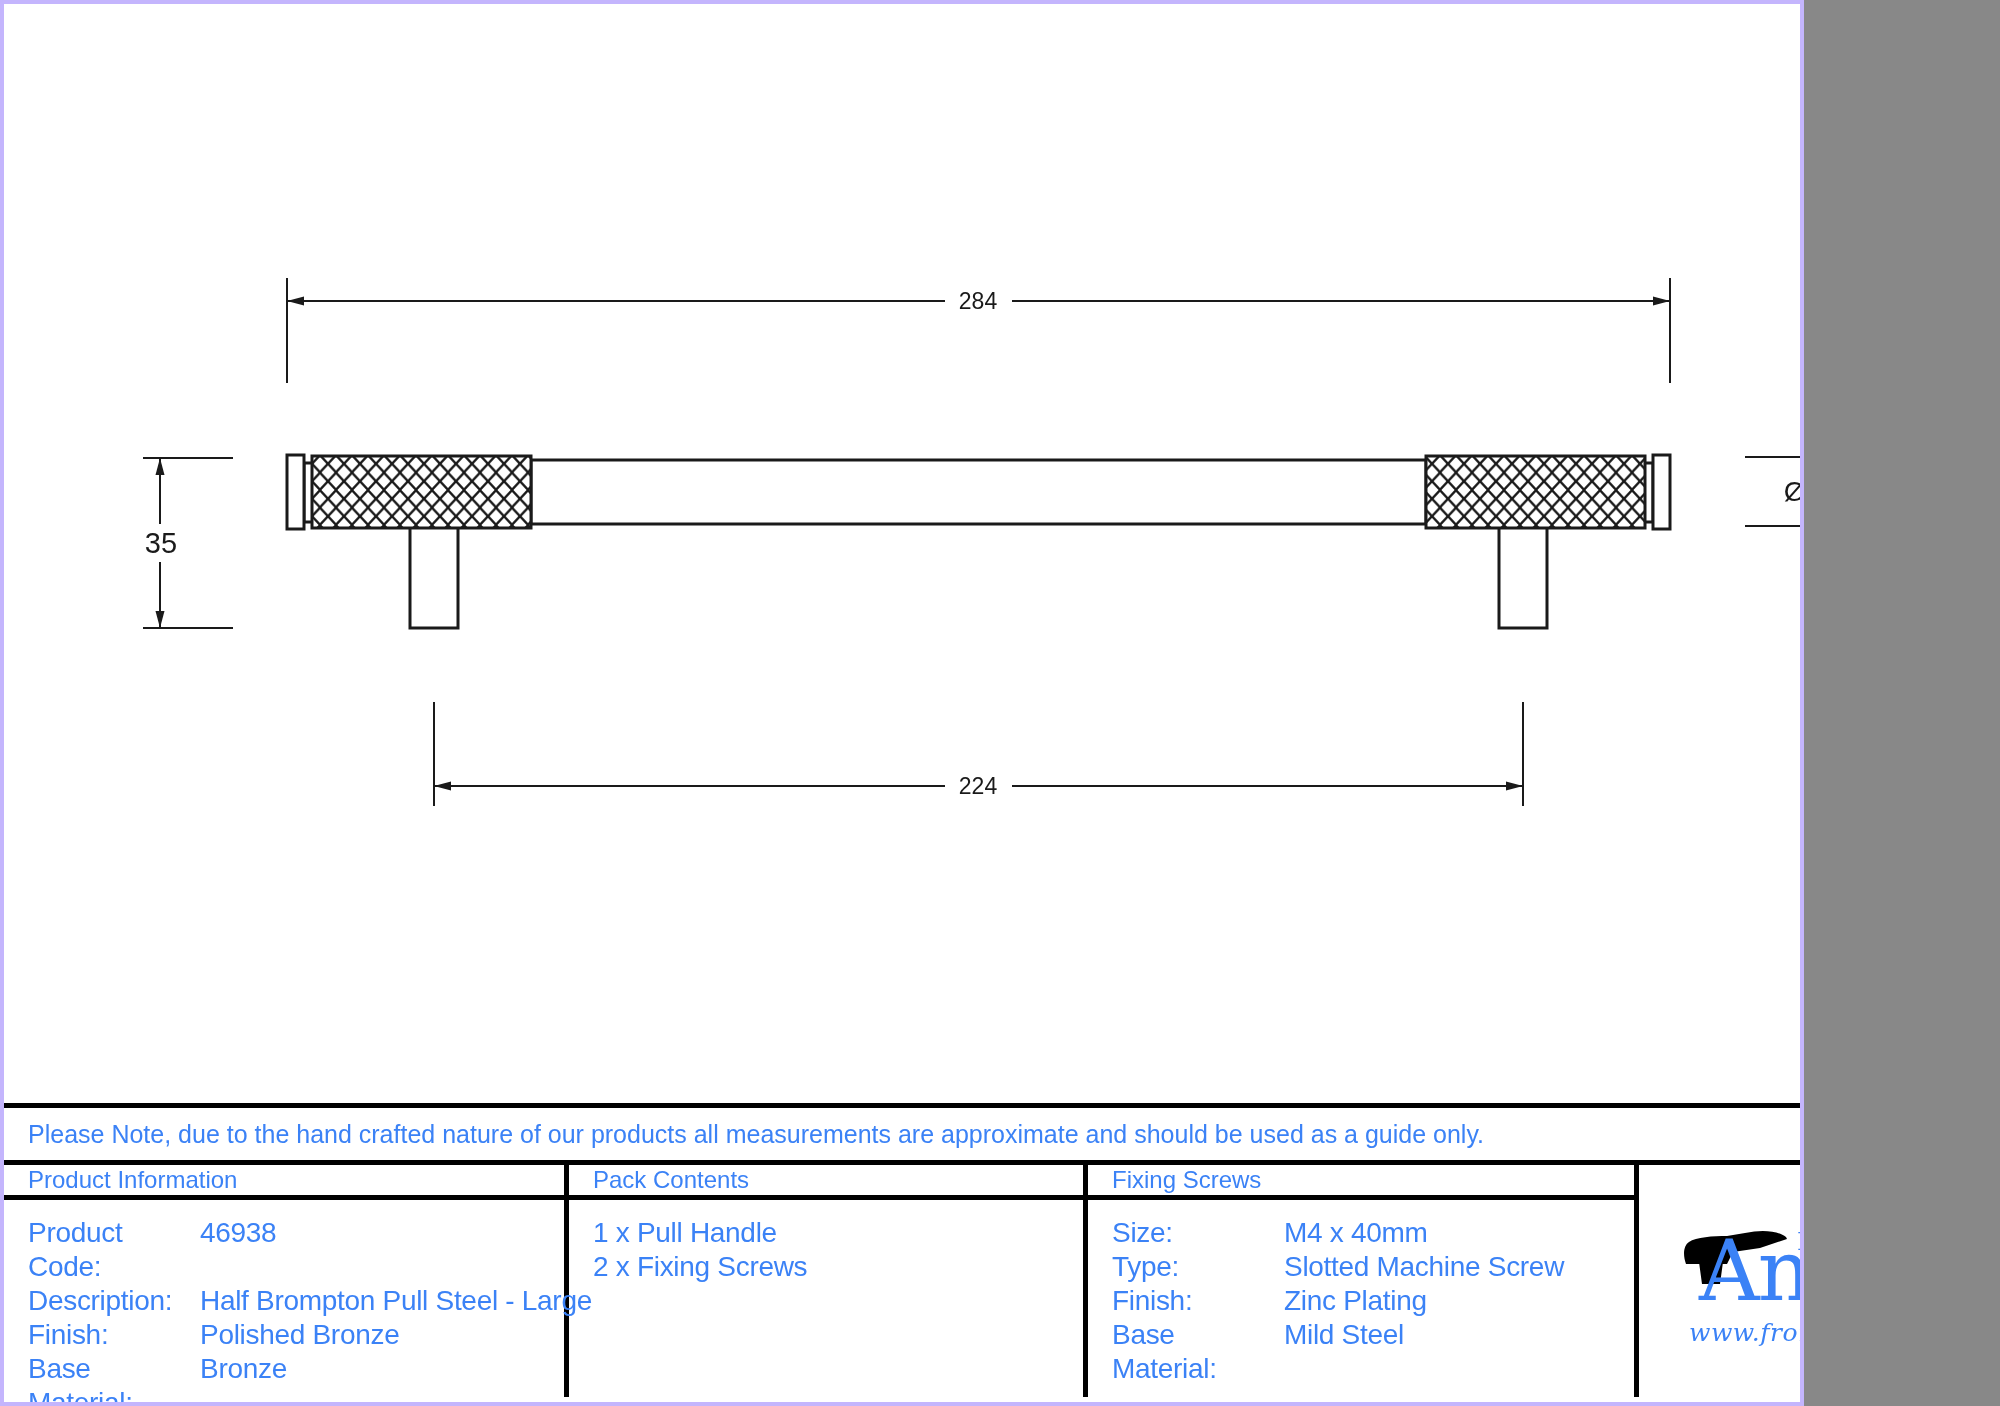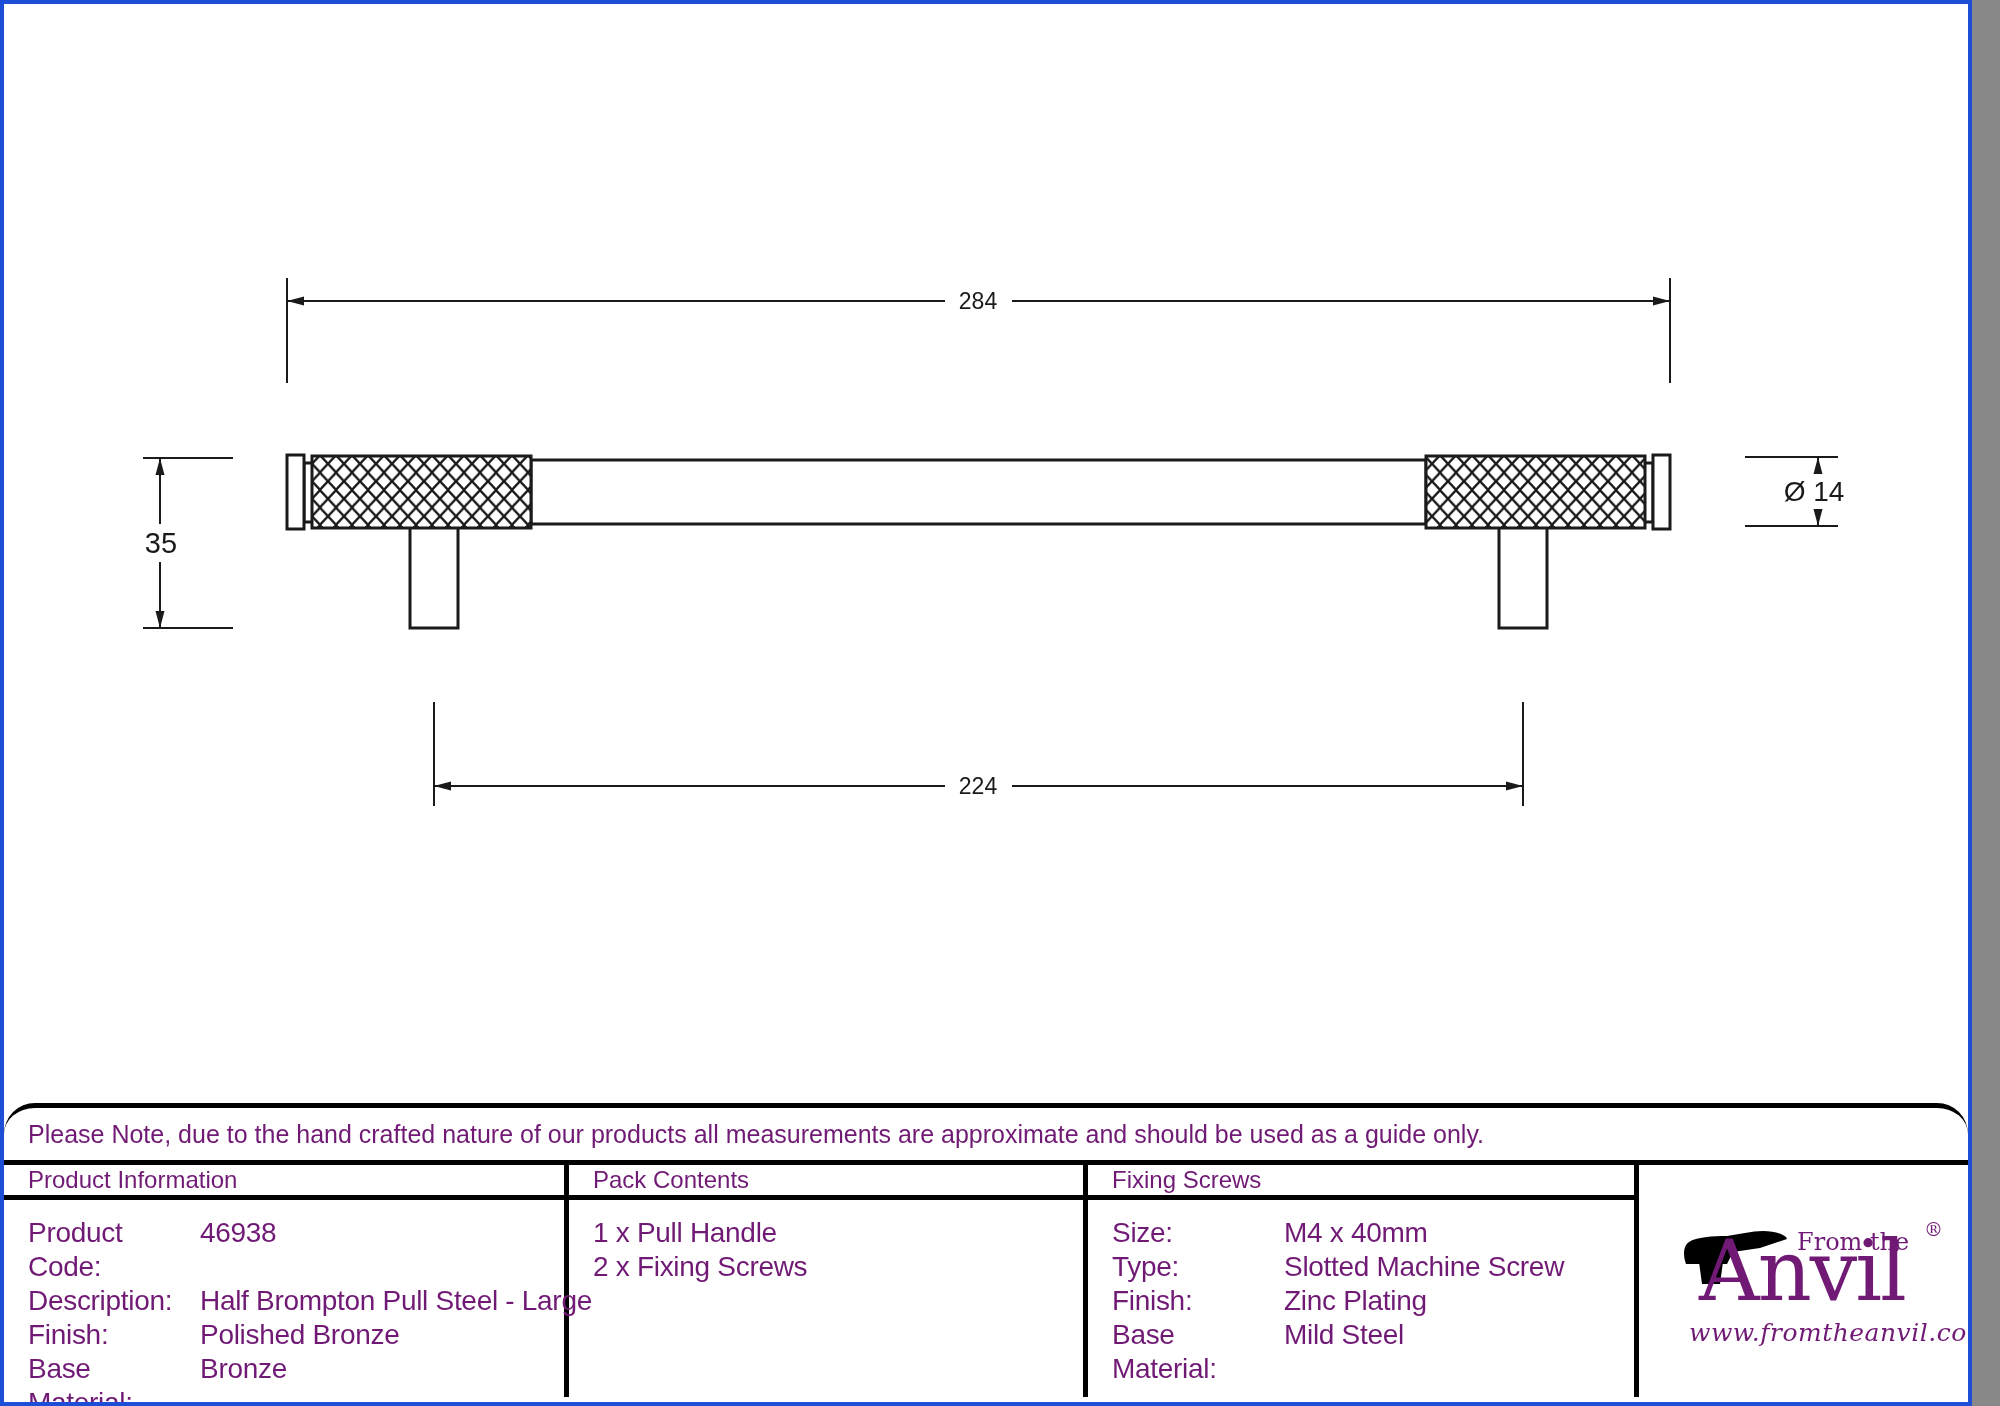--- a/index.html
+++ b/index.html
@@ -1,40 +1,39 @@
 <!DOCTYPE html>
 <html><head>
 <meta charset="utf-8">
 <style>
   html,body { margin:0; padding:0; background:#888; }
   .page {
     position:relative;
-    width:1972px; height:1406px;
+    width:1804px; height:1406px;
     background:#ffffff;
-    border:4px solid #1d4ed8;
+    border:4px solid #c4b5fd;
     box-sizing:border-box;
     overflow:hidden;
     font-family:"Liberation Sans", sans-serif;
-    color:#701a75;
+    color:#3b82f6;
   }
   
   .drawing {
     position:absolute; left:0; top:0;
     width:1992px; height:1094px;
   }
   .dim-text {
     font-family:"Liberation Sans", sans-serif;
     fill:#1a1a1a;
   }
   
   .bottom {
     position:absolute; left:0; right:0; bottom:0;
     border-top:5px solid #000;
     background:#fff;
-    border-radius:31px;
   }
   .note-row {
     height:57px;
     display:flex; align-items:center;
     padding-left:24px;
     border-bottom:5px solid #000;
     font-size:25px;
     box-sizing:border-box;
   }
   .grid {

